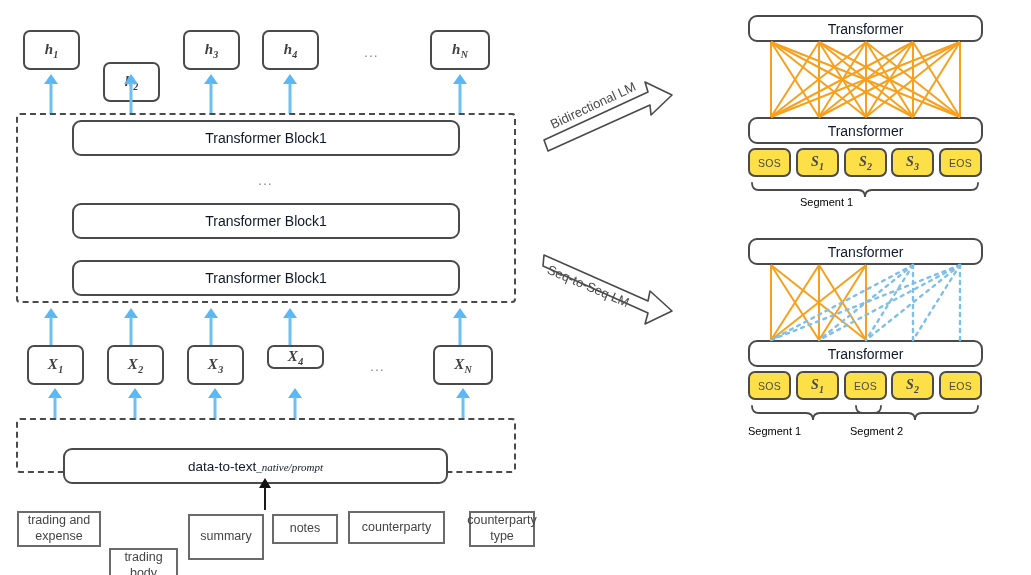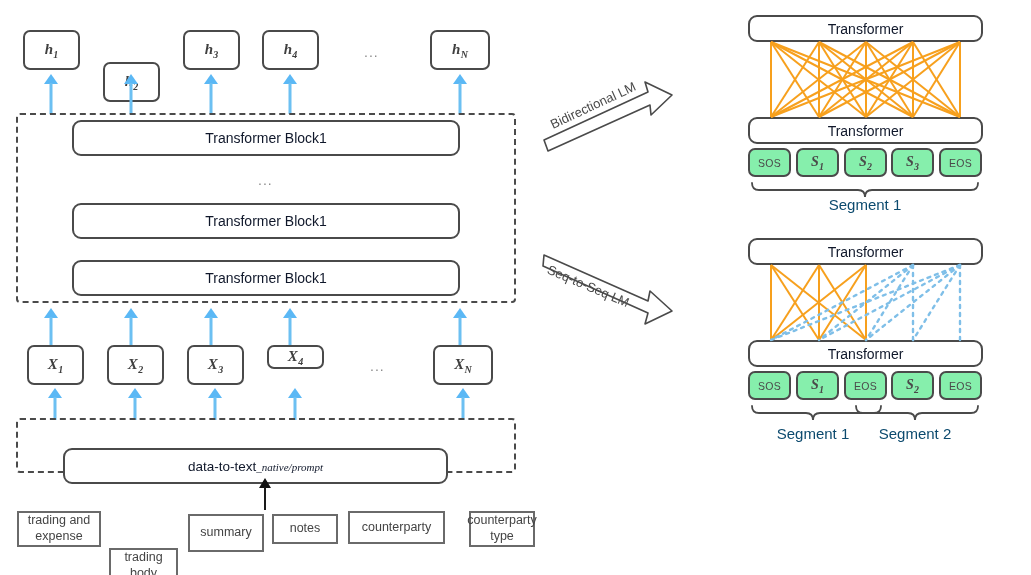--- a/index.html
+++ b/index.html
@@ -69,28 +69,28 @@
     padding:2px 3px;
   }
 
   .ellipsis {
     position:absolute; font-size:14px; color:#8a8a8a; letter-spacing:1px;
   }
 
   
   .tok {
     position:absolute; box-sizing:border-box;
-    border:2px solid #4a4a4a; border-radius:7px; background:#86efac;
+    border:2px solid #4a4a4a; border-radius:7px; background:#fde047;
     display:flex; align-items:center; justify-content:center;
     font-size:10.5px; color:#4a4a4a; letter-spacing:.3px;text-align:right;
   }
   .tok .mathvar { font-size:14px; }
 
   .seglabel {
-    position:absolute; font-size:15px; color:#0c4a6e; text-align:center;
+    position:absolute; font-size:11px; color:#000000; 
   }
 
   svg.overlay { position:absolute; left:0; top:0; overflow:visible; }
   .arrowlabel {
     position:absolute; font-size:13px; color:#4a4a4a; white-space:nowrap;
     transform-origin:left top;
   }
 </style>
 </head>
 <body>
@@ -215,21 +215,21 @@
     <div class="head"></div>
     <div class="shaft"></div>
   </div>
 
 <div class="field" style="left:17px;top:511px;width:84px;height:36px;">
     <span>trading and expense</span>
   </div>
 <div class="field" style="left:109px;top:511px;width:69px;height:36px;margin-top:37px;">
     <span>trading body</span>
   </div>
-<div class="field" style="left:188px;top:514px;width:76px;height:38px;">
+<div class="field" style="left:188px;top:514px;width:76px;height:46px;">
     <span>summary</span>
   </div>
 <div class="field" style="left:272px;top:514px;width:66px;height:30px;">
     <span>notes</span>
   </div>
 <div class="field" style="left:348px;top:511px;width:97px;height:33px;">
     <span>counterparty</span>
   </div>
 <div class="field" style="left:469px;top:511px;width:66px;height:36px;">
     <span>counterparty type</span>

